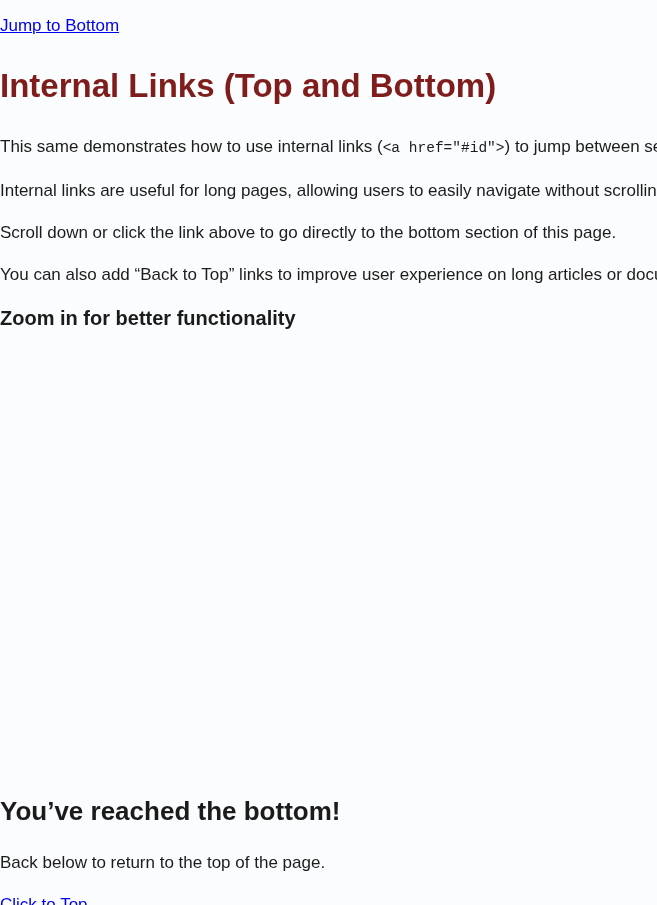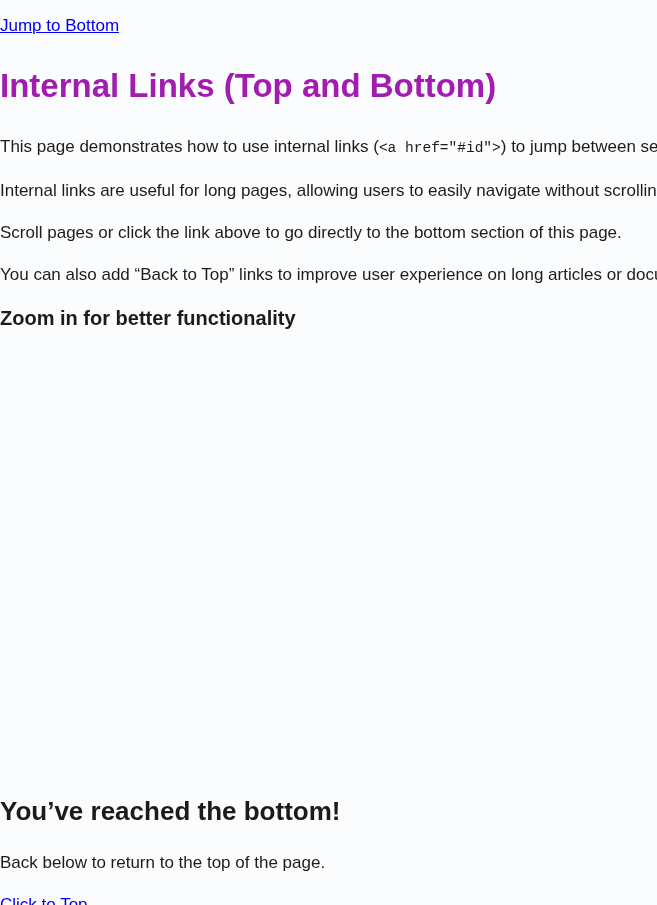--- a/index.html
+++ b/index.html
@@ -27,21 +27,21 @@
   }
   .toplink {
     margin: 14px 0 0 0;
   }
   h1 {
     font-size: 33px;
     line-height: 40px;
     font-weight: 700;
     margin: 29px 0 29px 0;
     white-space: nowrap;
-    color: #a21caf;
+    color: #7f1d1d;
   }
   h3 {
     font-size: 20px;
     line-height: 26px;
     font-weight: 700;
     margin: 10px 0 0 0;
     white-space: nowrap;
     color: #1b1b1b;
   }
   .spacer {
@@ -63,25 +63,25 @@
     margin-bottom: 0;
   }
 </style>
 </head>
 <body>
 
 <p class="toplink"><a href="#bottom-section">Jump to Bottom</a></p>
 
 <h1 id="top">Internal Links (Top and Bottom)</h1>
 
-<p><span>This page demonstrates how to use internal links (</span><code>&lt;a href="#id"&gt;</code><span>) to jump between sections of the same page.</span></p>
+<p><span>This same demonstrates how to use internal links (</span><code>&lt;a href="#id"&gt;</code><span>) to jump between sections of the same page.</span></p>
 
 <p>Internal links are useful for long pages, allowing users to easily navigate without scrolling manually.</p>
 
-<p>Scroll pages or click the link above to go directly to the bottom section of this page.</p>
+<p>Scroll down or click the link above to go directly to the bottom section of this page.</p>
 
 <p>You can also add “Back to Top” links to improve user experience on long articles or documentation.</p>
 
 <h3>Zoom in for better functionality</h3>
 
 <div class="spacer"></div>
 
 <h2 id="bottom-section">You’ve reached the bottom!</h2>
 
 <p>Back below to return to the top of the page.</p>

